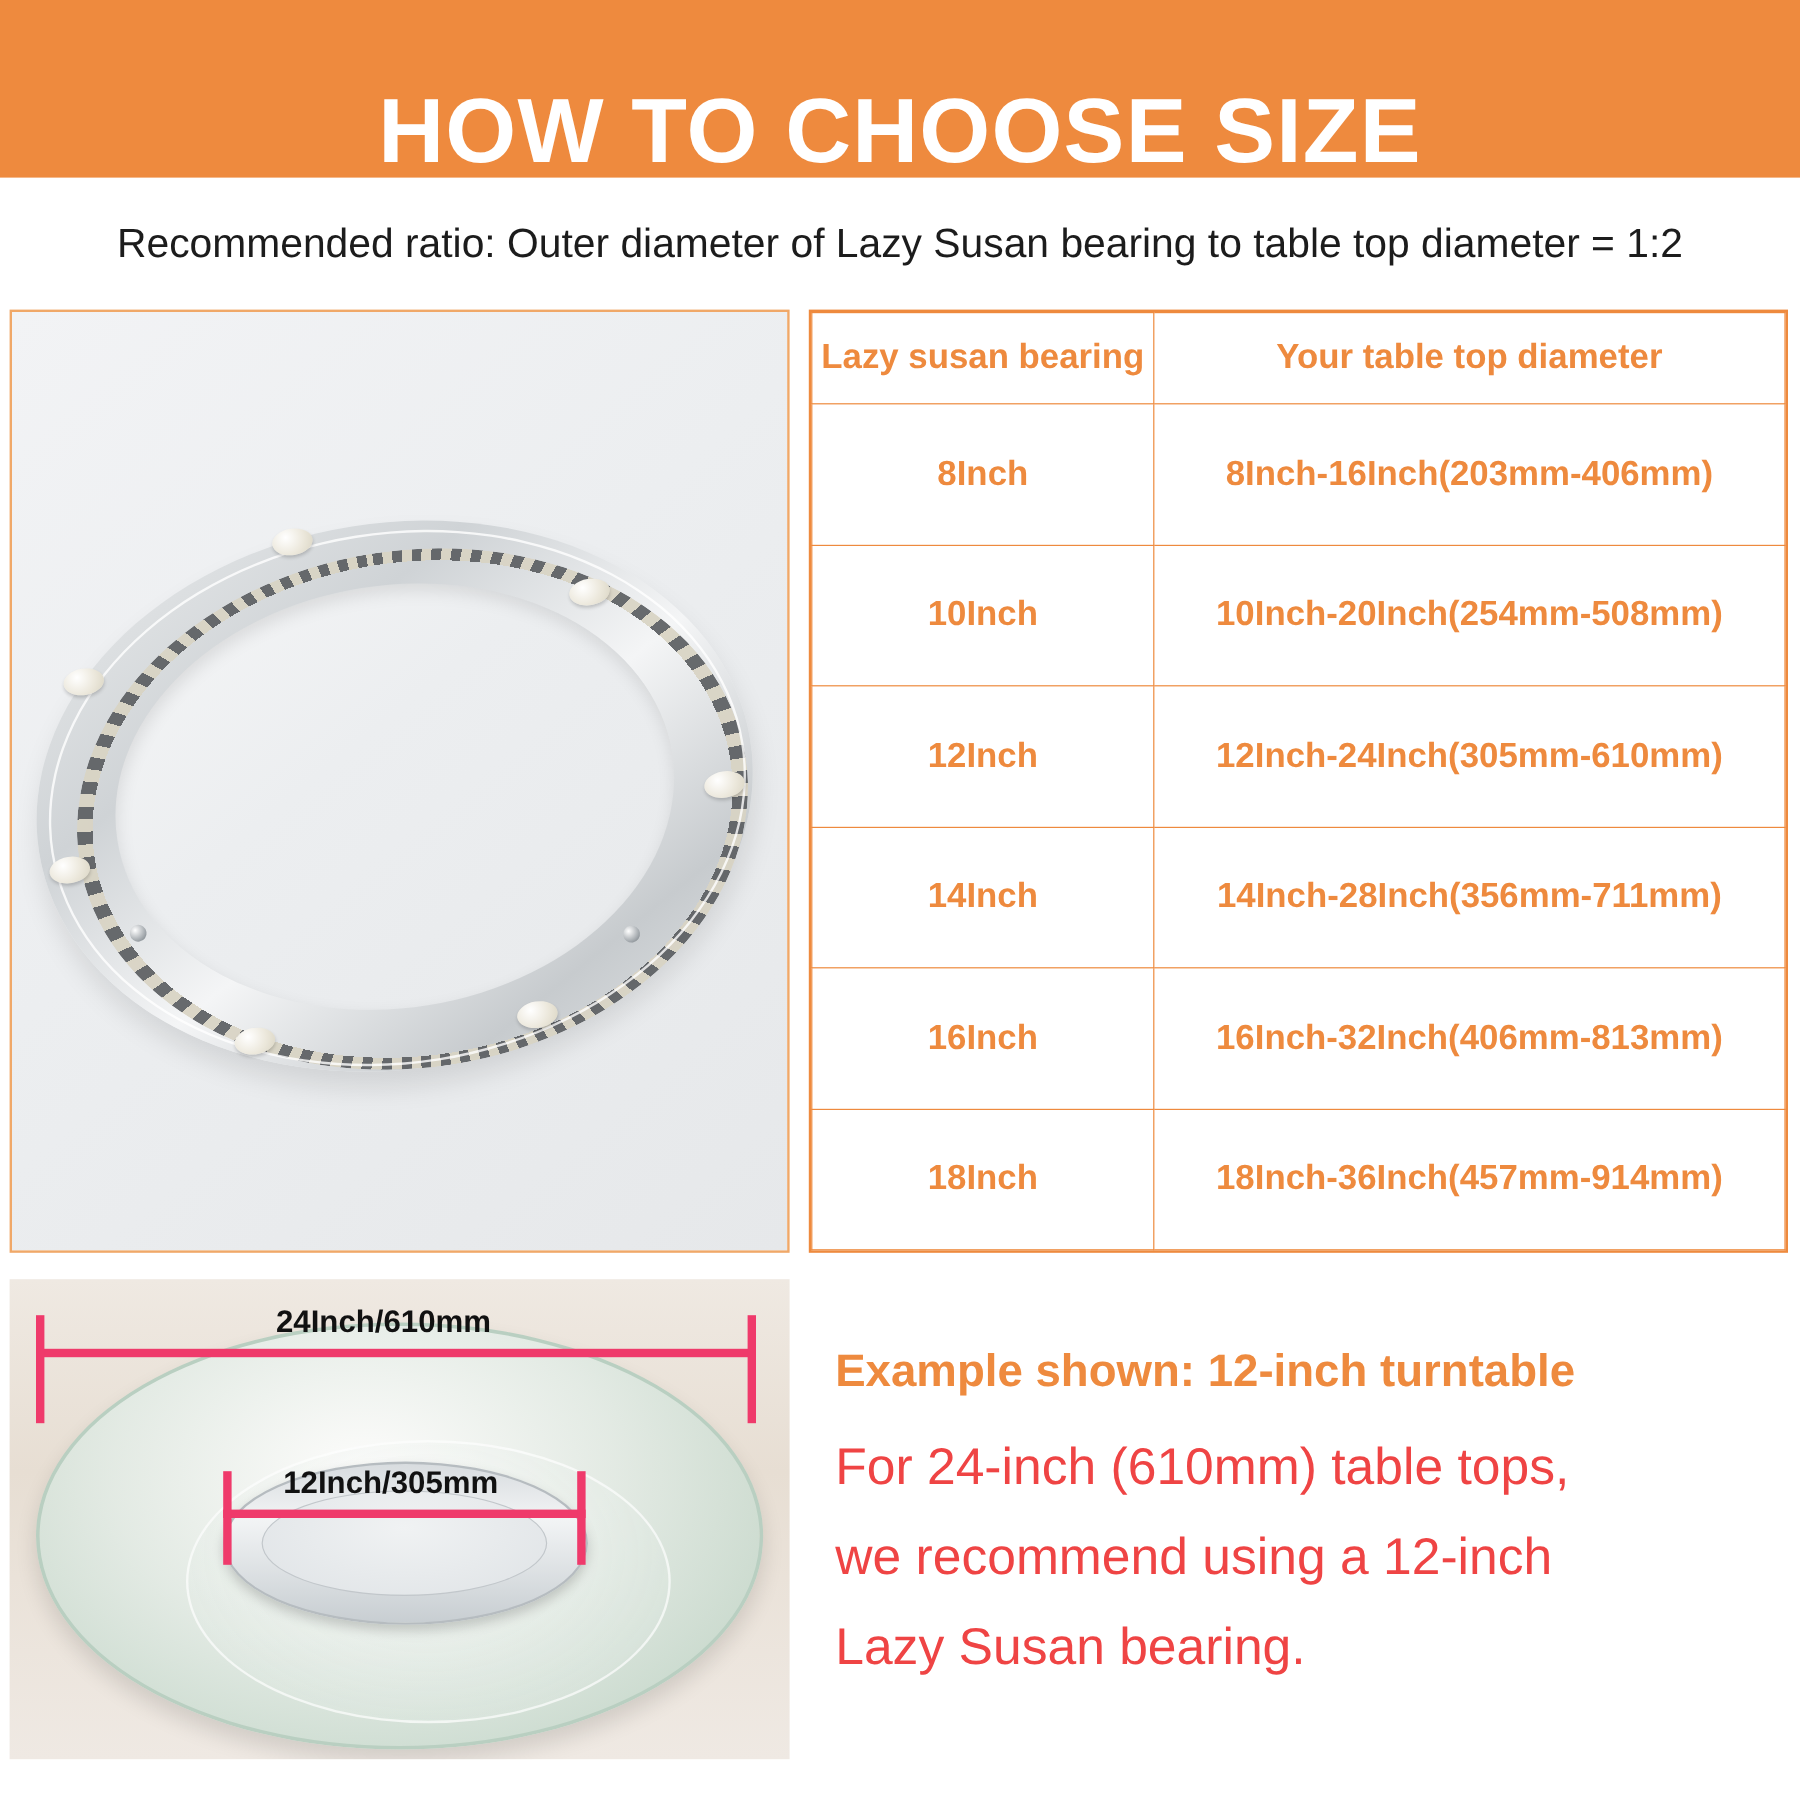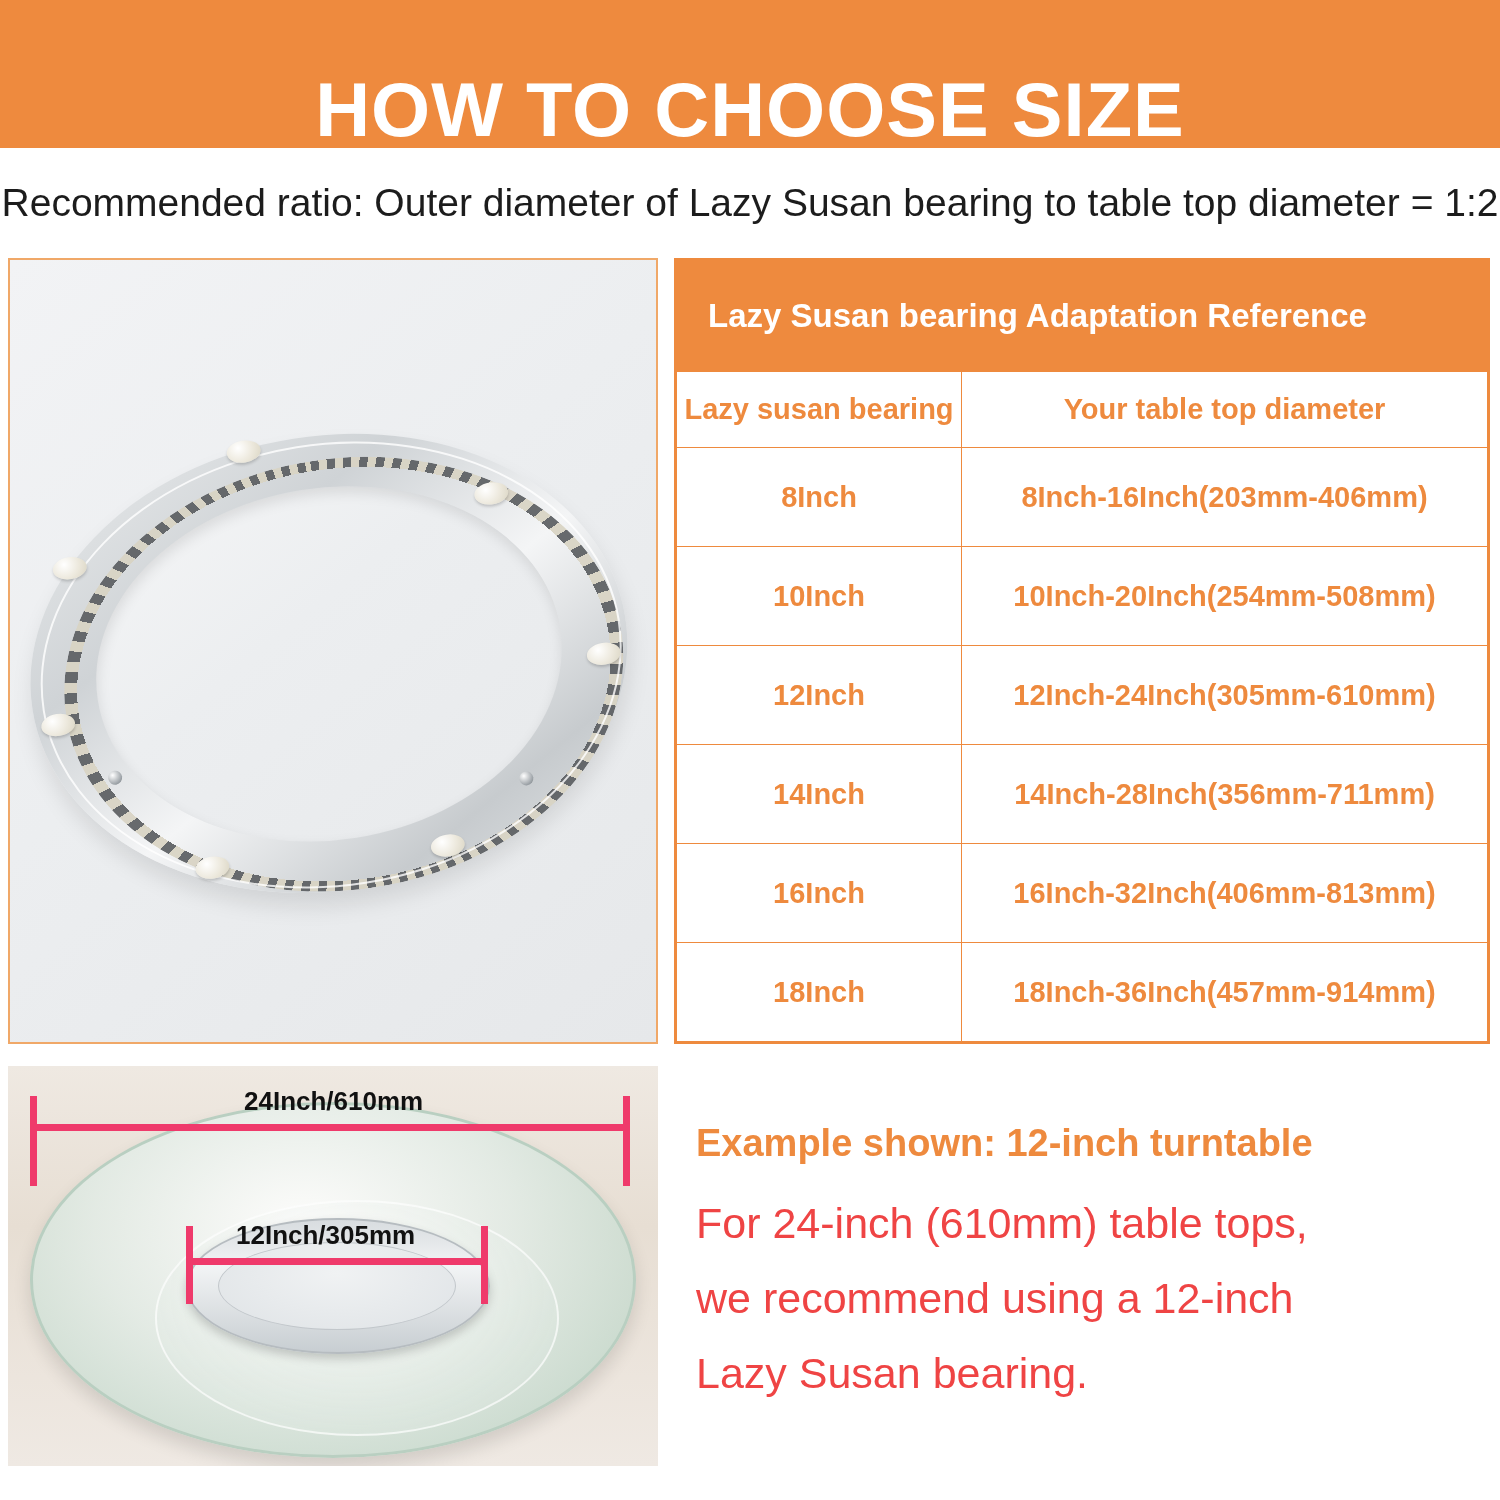--- a/index.html
+++ b/index.html
@@ -36,21 +36,21 @@
 
   
   .subtitle-row {
     width: 1500px;
     height: 110px;
     display: flex;
     align-items: center;
     justify-content: center;
   }
   .subtitle-text {
-    font-size: 39px;
+    font-size: 34px;
     color: #1c1c1c;
     white-space: nowrap;
   }
 
   
   .top-section {
     display: flex;
     padding: 0 8px 0 8px;
     gap: 16px;
     height: 790px;
@@ -299,21 +299,20 @@
       <div class="pad p4"></div>
       <div class="pad p5"></div>
       <div class="pad p6"></div>
       <div class="pad p7"></div>
       <div class="screw s1"></div>
       <div class="screw s2"></div>
     </div>
   </div>
 
   <div class="table-panel">
-    <div class="table-title">Lazy Susan bearing Adaptation Reference</div>
     <table class="ref">
       <colgroup>
           <col class="c1">
           <col class="c2">
         </colgroup>
       <thead>
         <tr>
           <th>Lazy susan bearing</th>
           <th>Your table top diameter</th>
         </tr>
@@ -354,21 +353,21 @@
     <div class="glass-top">
       <div class="glass-inner-ring"></div>
     </div>
     <div class="bearing-ring2">
       <div class="bearing-hole2"></div>
     </div>
 
     <div class="dim-line dim-h" style="left:22px; top:58px; width:600px;"></div>
     <div class="dim-line dim-v" style="left:22px; top:30px; height:90px;"></div>
     <div class="dim-line dim-v" style="left:615px; top:30px; height:90px;"></div>
-    <div class="dim-label" style="left:236px; top:20px;">24Inch/610mm</div>
+    <div class="dim-label" style="left:222px; top:20px;">24Inch/610mm</div>
 
     <div class="dim-line dim-h" style="left:178px; top:192px; width:302px;"></div>
     <div class="dim-line dim-v" style="left:178px; top:160px; height:78px;"></div>
     <div class="dim-line dim-v" style="left:473px; top:160px; height:78px;"></div>
     <div class="dim-label" style="left:228px; top:154px;">12Inch/305mm</div>
   </div>
 
   <div class="note-panel">
     <p class="note-heading">Example shown: 12-inch turntable</p>
     <p class="note-line">For 24-inch (610mm) table tops,</p>

